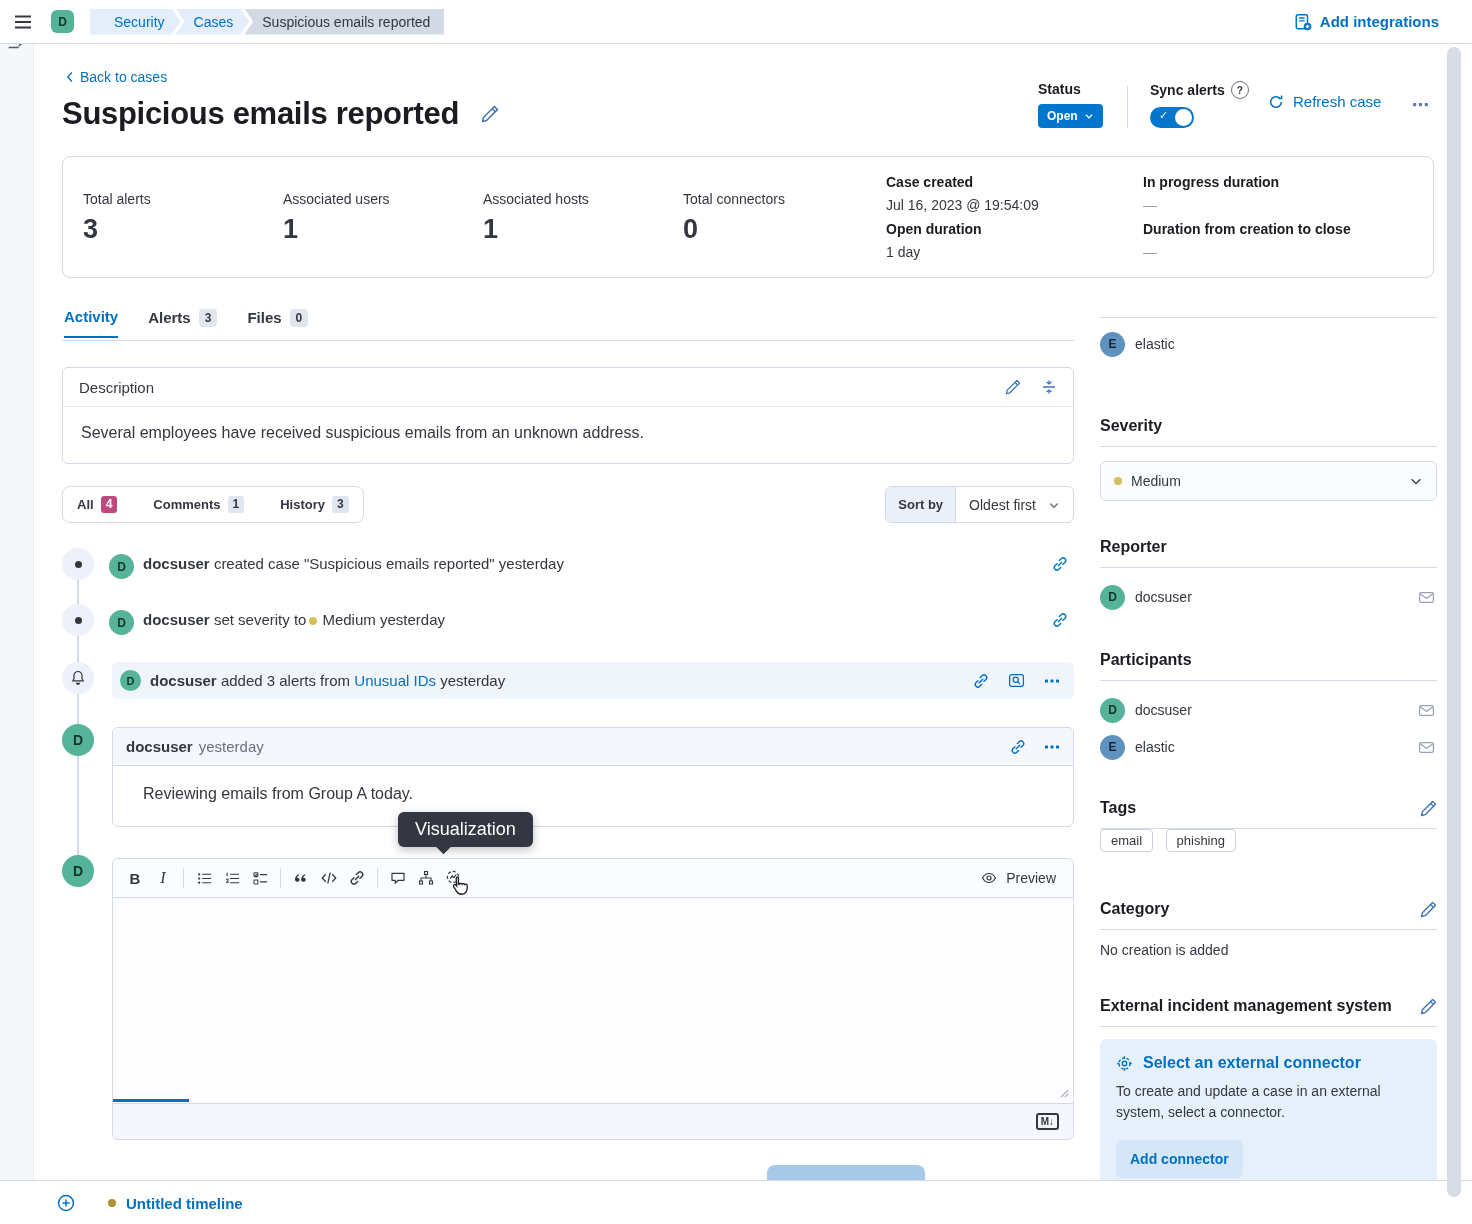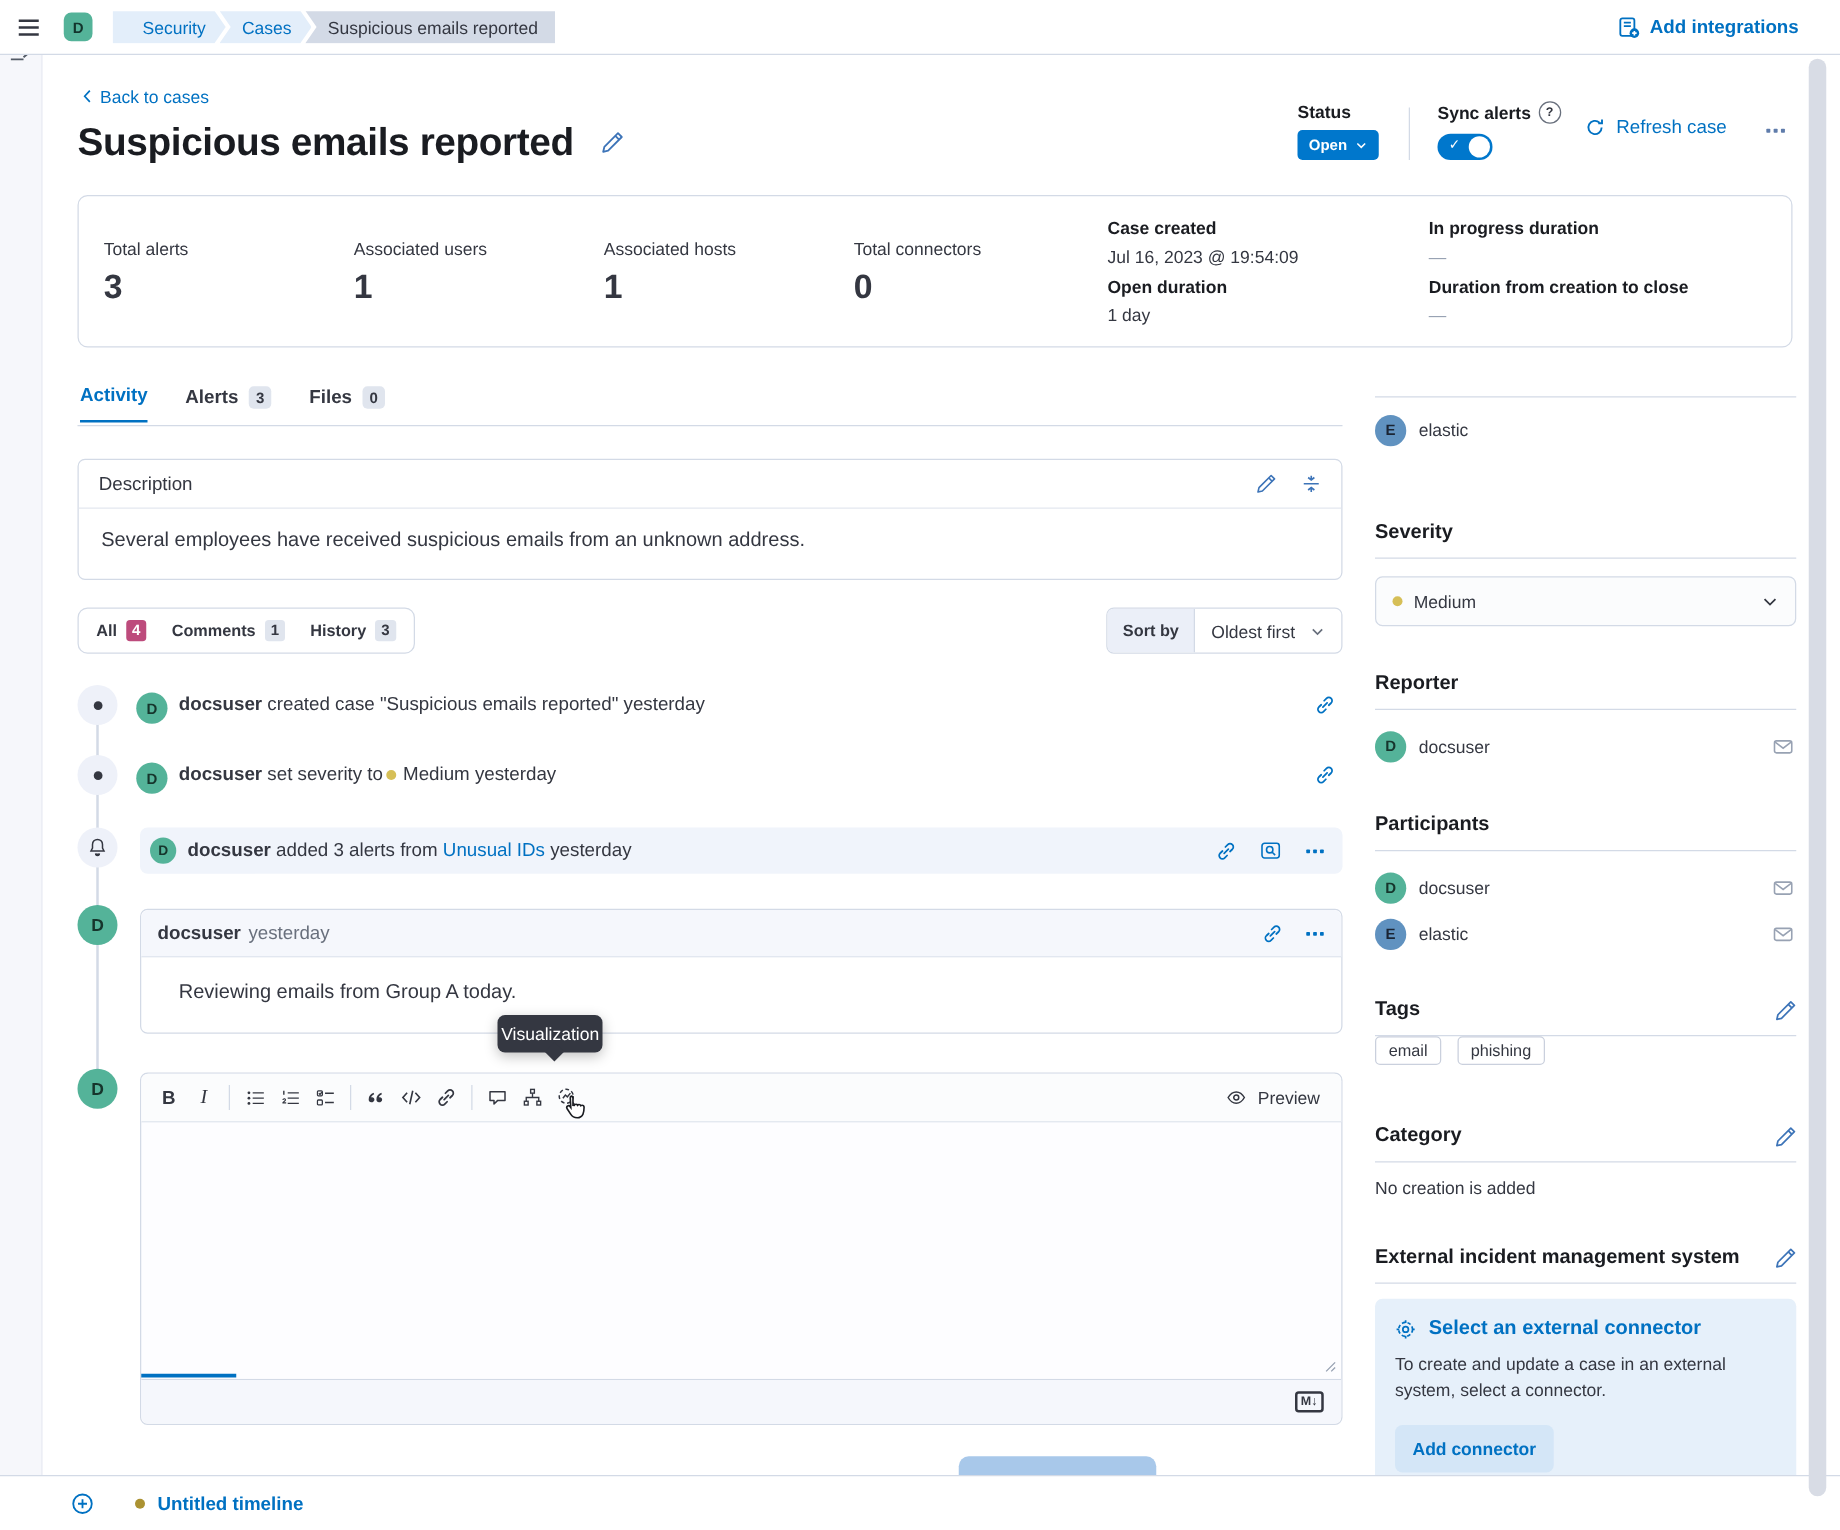--- a/index.html
+++ b/index.html
@@ -79,21 +79,21 @@
   .desc{position:absolute;left:62px;top:367px;width:1012px;box-sizing:border-box;
     border:1px solid #d3dae6;border-radius:6px;background:#fff}
   .desc-head{height:38px;display:flex;align-items:center;padding:0 16px;border-bottom:1px solid #e3e8f0;font-size:15px}
   .desc-actions{margin-left:auto;display:flex;gap:20px;color:#3d74b8}
   .desc-actions .icon{cursor:pointer}
   .desc-body{padding:17px 16px 21px 18px;font-size:16px;color:#343741}
 
   
   .filter-row{position:absolute;left:62px;top:486px;width:1012px;height:37px}
   .fgroup{position:absolute;left:0;top:0;height:37px;box-sizing:border-box;display:flex;align-items:center;
-    gap:20px;padding:0 14px;border:1px solid #d3dae6;border-radius:8px;background:#fff;font-size:13px;font-weight:600}
+    gap:36px;padding:0 14px;border:1px solid #d3dae6;border-radius:8px;background:#fff;font-size:13px;font-weight:600}
   .fitem{display:flex;align-items:center;cursor:pointer;color:#343741}
   .cnt{background:#e0e5ee;border-radius:3px;padding:1px 5px;font-size:12px;font-weight:600;margin-left:7px;line-height:15px}
   .cnt.accent{background:#bd4b7c;color:#fff}
   .sort{position:absolute;right:0;top:0;height:37px;box-sizing:border-box;display:flex;
     border:1px solid #d3dae6;border-radius:6px;overflow:hidden;background:#fff;cursor:pointer}
   .sort-prepend{background:#ebeff8;border-right:1px solid #d3dae6;display:flex;align-items:center;
     padding:14px 12px;font-size:13px;font-weight:600;color:#343741}
   .sort-value{display:flex;align-items:center;gap:12px;padding:0 13px;font-size:14px;color:#343741}
 
   
@@ -134,22 +134,22 @@
   .ed-preview{position:absolute;right:0;top:0;height:100%;display:flex;align-items:center;gap:9px;
     padding:0 17px;font-size:14px;color:#343741;cursor:pointer}
   .ed-area{position:absolute;left:0;right:0;top:39px;bottom:37px;cursor:text}
   .focus-bar{position:absolute;left:0;bottom:0;width:76px;height:3px;background:#0071c2}
   .resize-handle{position:absolute;right:4px;bottom:4px;color:#98a2b3;cursor:nwse-resize}
   .ed-footer{position:absolute;left:0;right:0;bottom:0;height:36px;background:#f5f7fc;border-top:1px solid #d3dae6;
     border-radius:0 0 6px 6px;display:flex;align-items:center;justify-content:flex-end;padding:0 14px;box-sizing:border-box}
   .md-box{border:2px solid #343741;border-radius:3px;font-size:10px;font-weight:700;padding:0 3px;
     line-height:13px;color:#343741;cursor:pointer}
 
-  .viz-tooltip{position:absolute;left:336px;top:272px;background:#343741;color:#fff;font-size:14px;
-    padding:7px 3px;border-radius:6px;z-index:6;box-shadow:0 3px 10px rgba(0,0,0,.25);white-space:nowrap}
+  .viz-tooltip{position:absolute;left:336px;top:272px;background:#343741;color:#fff;font-size:18px;
+    padding:7px 17px;border-radius:6px;z-index:6;box-shadow:0 3px 10px rgba(0,0,0,.25);white-space:nowrap}
   .viz-tooltip:after{content:"";position:absolute;left:40px;bottom:-5px;width:11px;height:11px;
     background:#343741;transform:rotate(45deg)}
   .cursor-hand{position:absolute;left:385px;top:333px;z-index:7;pointer-events:none}
 
   .add-comment-sliver{position:absolute;left:767px;top:1165px;width:158px;height:16px;
     background:#a8c8ea;border-radius:8px 8px 0 0}
 
   
   .side-section{position:absolute;left:1100px;width:337px}
   .side-title-row{display:flex;justify-content:space-between;align-items:center;height:22px}

